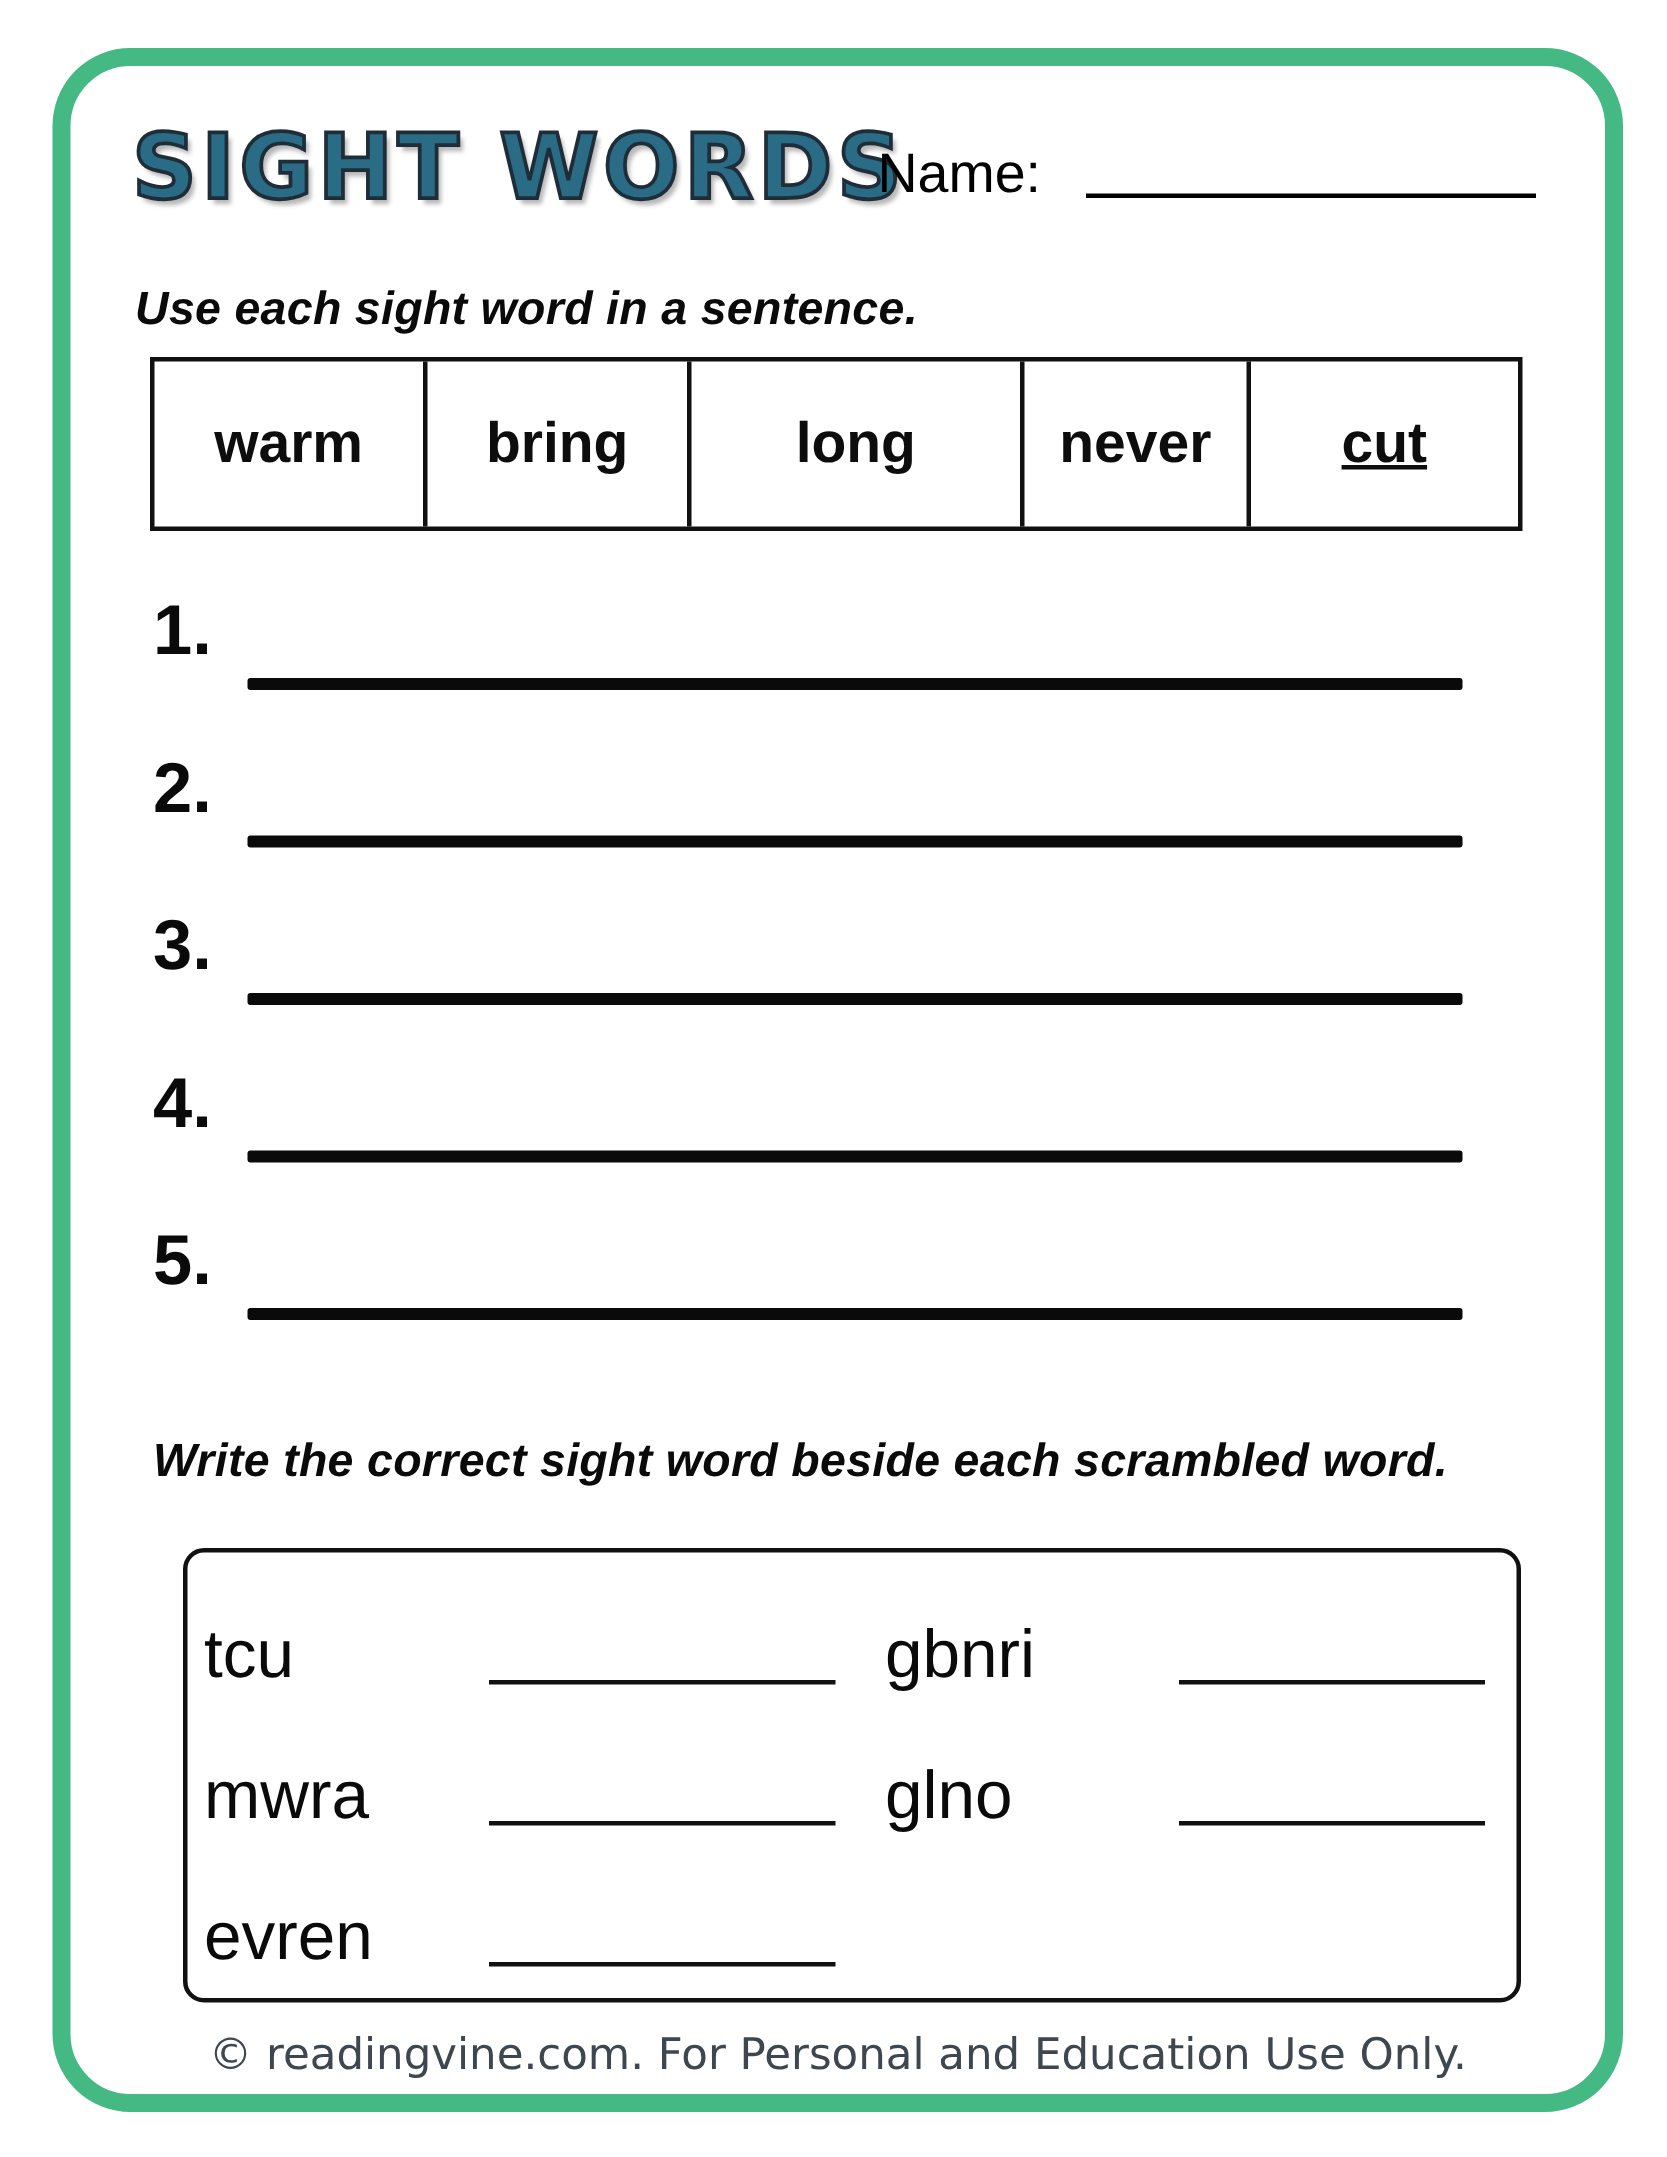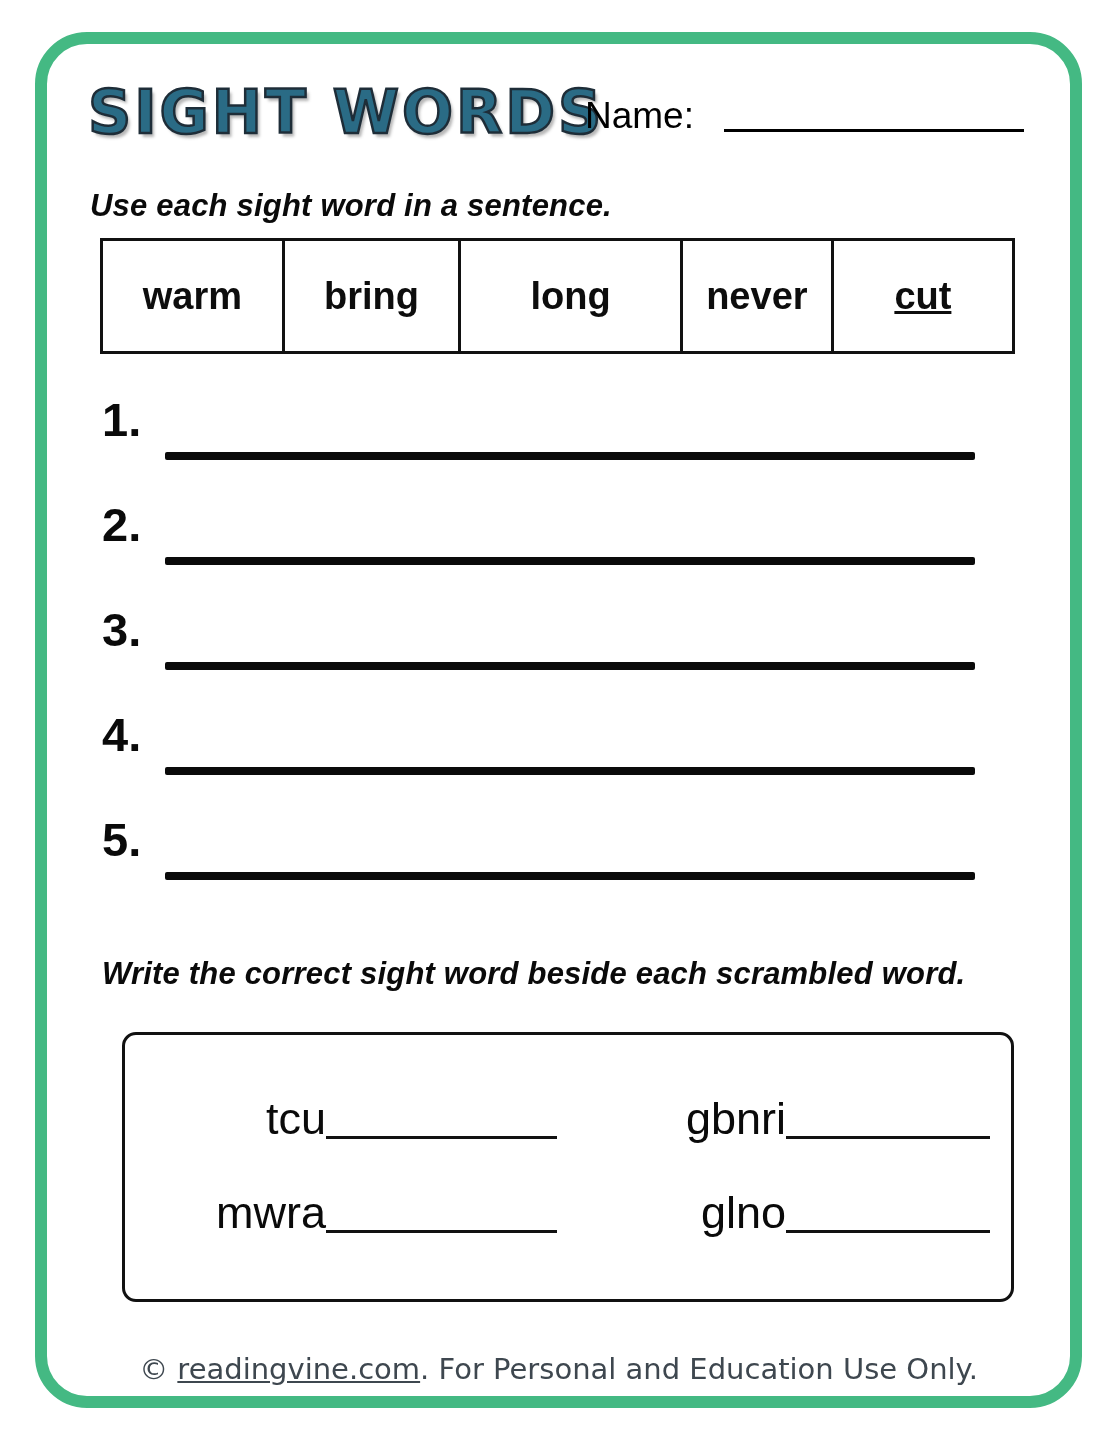--- a/index.html
+++ b/index.html
@@ -67,25 +67,23 @@
   .sentence-number{
     position:absolute;left:2px;top:4px;
     font-size:47px;font-weight:bold;line-height:1;color:#0a0a0a;
   }
   .sentence-line{
     position:absolute;left:65px;top:60px;width:810px;height:8px;
     background:#0a0a0a;border-radius:2px;
   }
   
   .scramble-box{
-    position:absolute;left:122px;top:1032px;width:892px;height:270px;
+    position:absolute;left:122px;top:1032px;width:892px;height:303px;
     border:3px solid #111;border-radius:14px;background:#fff;
     display:grid;grid-template-columns:448px 1fr;grid-auto-rows:94px;
-    padding-top:16px;
-    text-align:right;
   }
   .sc-cell{
     display:flex;align-items:flex-end;font-size:45px;line-height:1.15;
   }
   .sc-cell.col-left{padding-left:11px;}
   .sc-cell.col-right{padding-left:17px;}
   .sc-word{flex:0 0 auto;color:#0a0a0a;}
   .col-left .sc-word{min-width:190px;}
   .col-right .sc-word{min-width:196px;}
   .sc-blank{
@@ -93,21 +91,21 @@
     transform:translateY(6px);
   }
   .col-left .sc-blank{width:231px;}
   .col-right .sc-blank{width:204px;}
   
   .footer{
     position:absolute;left:35px;top:1352px;width:1047px;text-align:center;
     font-family:"DejaVu Sans","Liberation Sans",sans-serif;
     font-size:29px;color:var(--footer-ink);
   }
-  .footer a{color:var(--footer-ink);text-decoration:underline;cursor:pointer;}
+  .footer a{color:var(--footer-ink);cursor:pointer;}
 </style>
 </head>
 <body>
 
 <div class="frame"></div>
 
 <h1 class="title">SIGHT WORDS</h1>
 
 <div class="name-row">
   <span>Name:</span>
@@ -159,18 +157,22 @@
       <div class="sc-blank"></div>
     </div>
     <div class="sc-cell col-left">
       <span class="sc-word">mwra</span>
       <div class="sc-blank"></div>
     </div>
     <div class="sc-cell col-right">
       <span class="sc-word">glno</span>
       <div class="sc-blank"></div>
     </div>
+    <div class="sc-cell col-left">
+      <span class="sc-word">evren</span>
+      <div class="sc-blank"></div>
+    </div>
     <div class="sc-cell col-right"></div>
   </div>
 
 <div class="footer">
   <span>© </span><a>readingvine.com</a><span>. For Personal and Education Use Only.</span>
 </div>
 
 </body></html>

